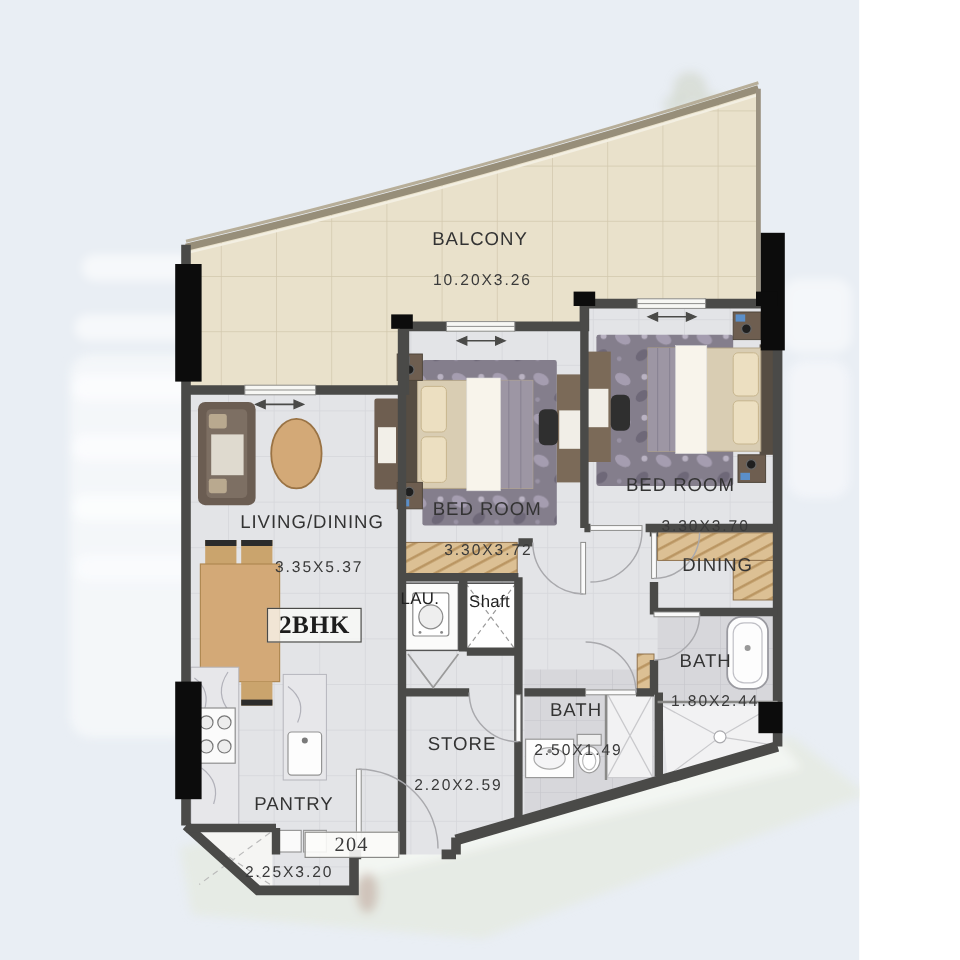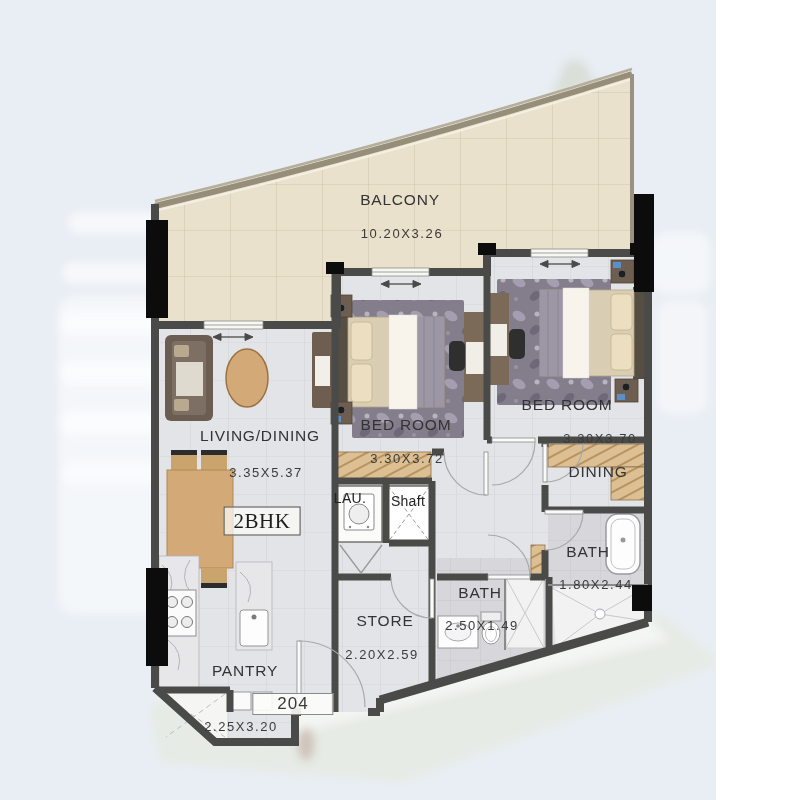--- a/index.html
+++ b/index.html
@@ -3,25 +3,25 @@
 <meta charset="utf-8">
 <style>
   html,body{margin:0;padding:0;}
   .stage{position:relative;width:716px;height:800px;background:#e9eef4;overflow:hidden;
          font-family:"Liberation Sans","DejaVu Sans",sans-serif;}
   .stage svg{position:absolute;left:0;top:0;}
   .lbl{position:absolute;transform:translate(-50%,-50%);white-space:nowrap;color:#2e2e2e;z-index:5;}
   .name{font-size:15.5px;letter-spacing:.8px;color:#333;}
   .dim{font-size:13px;letter-spacing:1.6px;color:#3a3a3a;margin-top:16px;}
   .small{font-size:14px;letter-spacing:.3px;color:#222;}
-  .bhk{font-family:"Liberation Serif","DejaVu Serif",serif;font-weight:normal;font-size:21px;
+  .bhk{font-family:"Liberation Serif","DejaVu Serif",serif;font-weight:bold;font-size:21px;
        letter-spacing:.5px;border:1.5px solid #4a4a48;background:rgba(252,252,250,.72);
        padding:1px 9px;color:#1d1d1d;}
   .unitnum{font-size:17px;border:1px solid #8a8a88;background:rgba(252,252,250,.9);
-       padding:0 24px;letter-spacing:1px;color:#3a3a3a;}
+       padding:0 24px;letter-spacing:1px;color:#3a3a3a;font-family:Liberation Serif, serif;}
 </style>
 </head>
 <body>
 
 <div class="stage">
 
 <svg width="800" height="800" viewBox="0 0 800 800">
   <defs>
     <filter id="soft" x="-30%" y="-30%" width="160%" height="160%">
           <feGaussianBlur stdDeviation="4"></feGaussianBlur>
@@ -290,21 +290,21 @@
 <div class="lbl dim" style="left:402px;top:217px">10.20X3.26</div>
 
 <div class="lbl name" style="left:260px;top:436px">LIVING/DINING</div>
 <div class="lbl dim" style="left:266px;top:456px">3.35X5.37</div>
 <div class="lbl bhk" style="left:262px;top:521px">2BHK</div>
 
 <div class="lbl name" style="left:406px;top:425px">BED ROOM</div>
 <div class="lbl dim" style="left:407px;top:442px">3.30X3.72</div>
 
 <div class="lbl name" style="left:567px;top:405px">BED ROOM</div>
-<div class="lbl dim" style="left:600px;top:422px">3.30X3.70</div>
+<div class="lbl dim" style="left:588px;top:422px">3.30X3.70</div>
 
 <div class="lbl name" style="left:598px;top:472px">DINING</div>
 
 <div class="lbl name" style="left:588px;top:552px">BATH</div>
 <div class="lbl dim" style="left:596px;top:568px">1.80X2.44</div>
 
 <div class="lbl name" style="left:480px;top:593px">BATH</div>
 <div class="lbl dim" style="left:482px;top:609px">2.50X1.49</div>
 
 <div class="lbl name" style="left:385px;top:621px">STORE</div>

